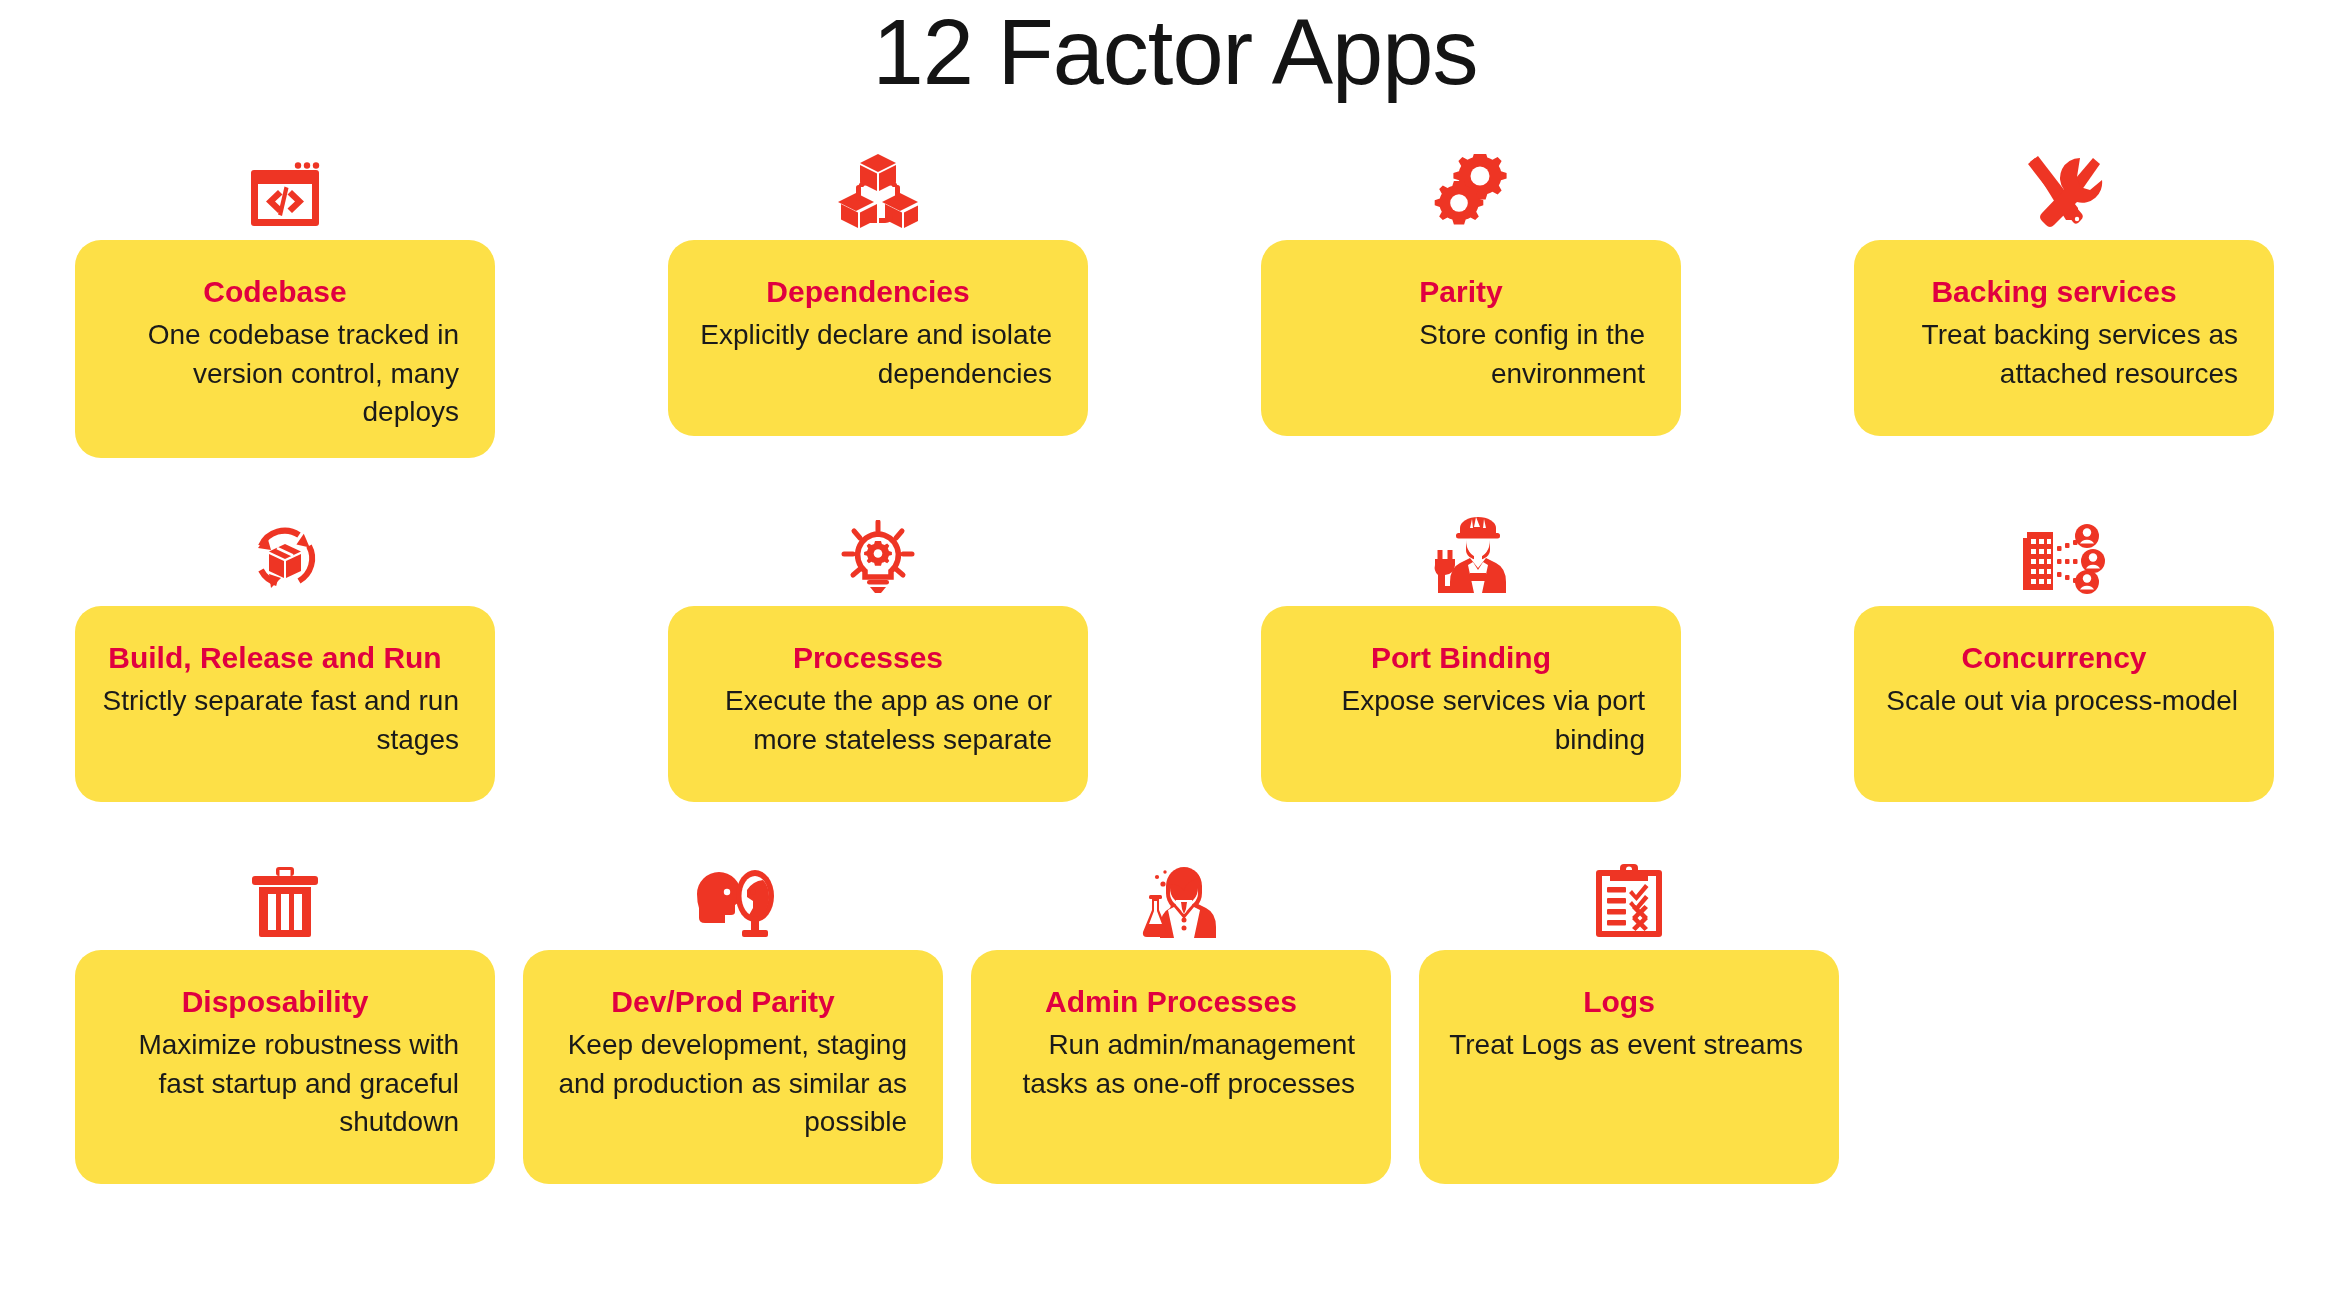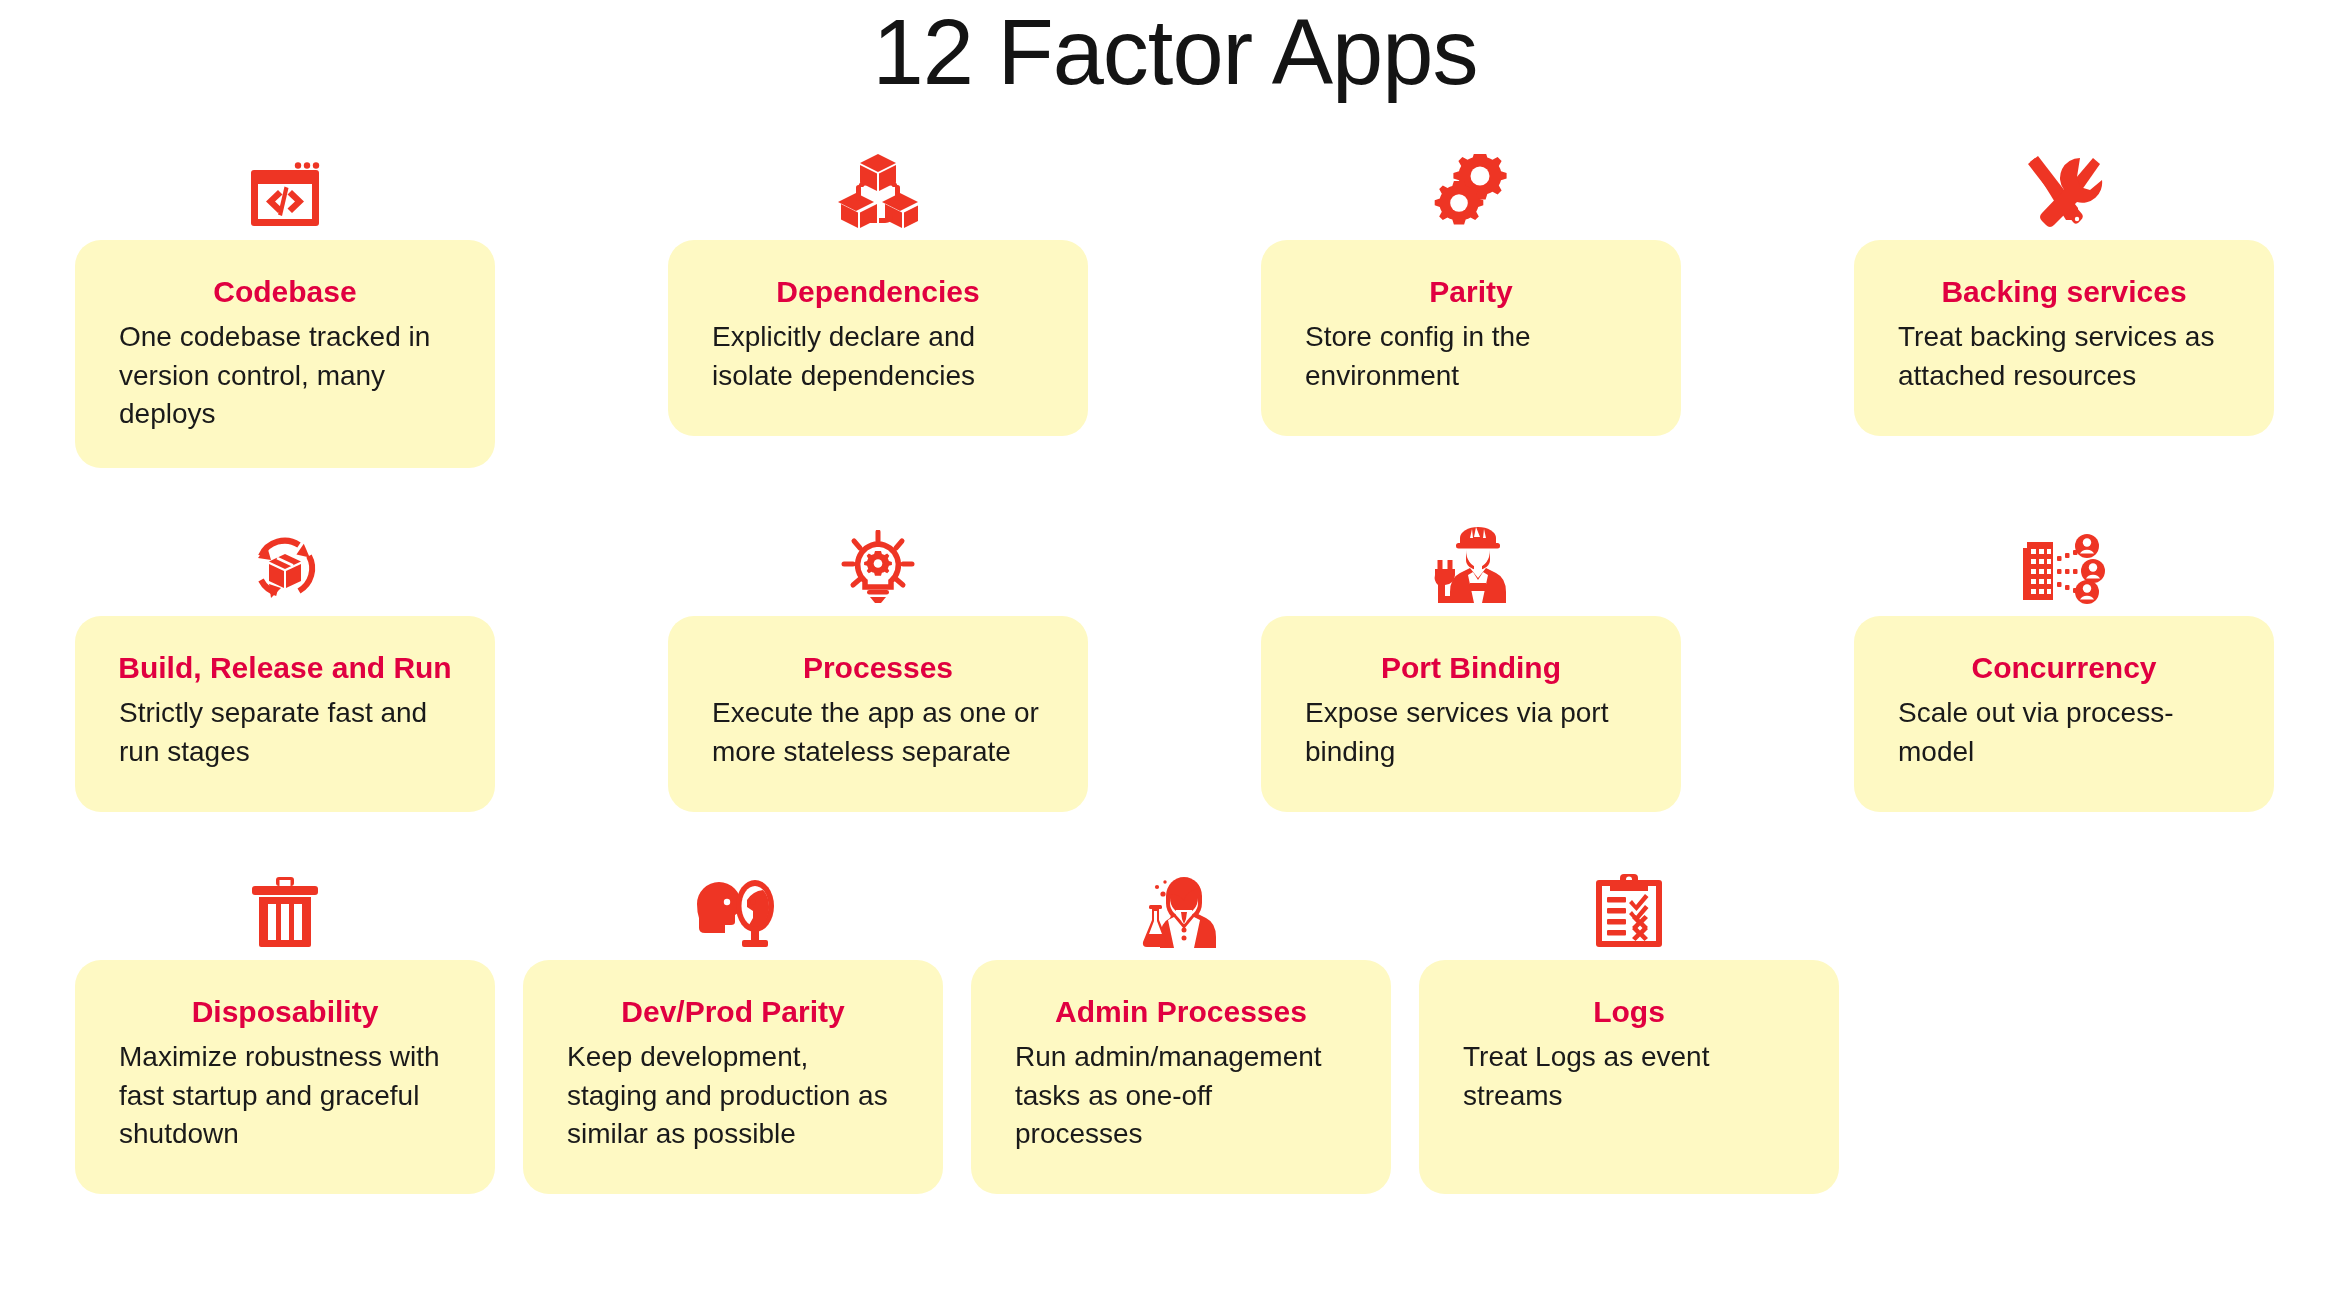--- a/index.html
+++ b/index.html
@@ -42,41 +42,41 @@
   }
   .icon-wrap{
     height:78px;
     display:flex;
     align-items:flex-end;
     justify-content:center;
     margin-bottom:12px;
   }
   .icon-wrap svg{display:block;}
   .card{
-    background:#fef9c3;
+    background:#fde047;
     border-radius:26px;
     min-height:196px;
-    padding:34px 36px 26px 36px;
+    padding:34px 36px 26px 16px;
     box-sizing:border-box;
   }
   .card-title{
     color:#e00040;
     font-weight:bold;
     font-size:30px;
     text-align:center;
     line-height:1.2;
     margin:0 0 6px 0;
     white-space:nowrap;
   }
   .card-desc{
     color:#1a1a1a;
     font-size:28px;
     line-height:1.38;
-    text-align:left;
-    margin:8px;
+    text-align:right;
+    margin:0;
     font-weight:normal;
   }
   
   .row-1 .card{min-height:196px;}
   .row-2 .card{min-height:196px;}
   .row-3 .card{min-height:234px;}
   .row-2{margin-top:48px;}
   .row-3{margin-top:48px;gap:28px;}
 </style>
 </head>

